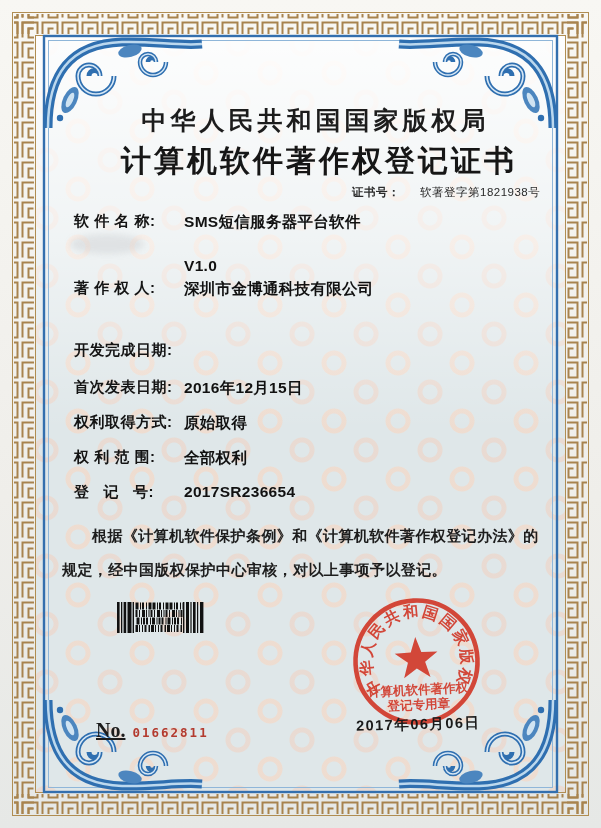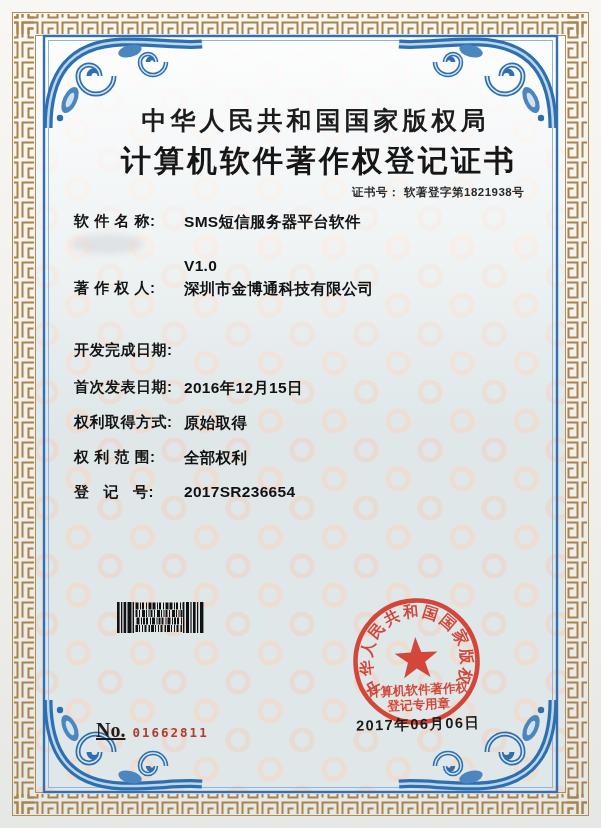--- a/index.html
+++ b/index.html
@@ -16,21 +16,21 @@
     background-position:0 0, 10px 8px, 42px 37px;}
   #outer-margin{position:absolute;inset:0;background:
     linear-gradient(180deg,#f8f7f3 0%, #efeeea 60%, #e6e8e6 100%);}
   .frame-layer{position:absolute;left:0;top:0;}
   .abs{position:absolute;}
   .title1{left:0;right:0;top:104px;text-align:center;padding-left:30px;
     font-size:25px;font-weight:800;letter-spacing:4px;color:#1c1c1c;}
   .title2{left:9px;right:0;top:141px;text-align:center;padding-left:28px;
     font-size:30px;font-weight:800;letter-spacing:3px;color:#161616;}
   .certno{left:352px;top:185px;font-size:11.5px;font-weight:700;color:#2a2a2a;letter-spacing:.5px;}
-  .certno .val{font-weight:700;margin-left:4px;}
+  .certno .val{font-weight:400;margin-left:20px;}
   .flabel{left:74px;font-size:15px;font-weight:700;color:#141414;letter-spacing:.5px;white-space:pre;}
   .fvalue{left:184px;font-size:15.5px;font-weight:700;color:#111;letter-spacing:.3px;white-space:pre;}
   .stmt{font-size:15px;font-weight:600;color:#1d1d1d;letter-spacing:.4px;white-space:pre;}
   .smudge{left:70px;top:234px;width:74px;height:20px;border-radius:50%;
     background:rgba(125,130,135,.14);filter:blur(3px);}
   .issue-date{left:356px;top:715px;font-size:14.5px;font-weight:800;color:#1a1a1a;
     letter-spacing:1.5px;z-index:6;transform:rotate(-1.5deg);}
   .serial{left:96px;top:719px;z-index:6;}
   .serial .pfx{font-family:"Liberation Serif",serif;font-weight:700;font-size:20px;color:#1c1c1c;text-decoration:underline;}
   .serial .num{font-family:"DejaVu Sans Mono",monospace;font-size:12.5px;color:#b33a2e;
@@ -108,20 +108,22 @@
 
   <div class="abs flabel" style="top:413px">权利取得方式:</div>
   <div class="abs fvalue" style="top:413px">原始取得</div>
 
   <div class="abs flabel" style="top:448px">权 利 范 围:</div>
   <div class="abs fvalue" style="top:448px">全部权利</div>
 
   <div class="abs flabel" style="top:483px">登   记   号:</div>
   <div class="abs fvalue" style="top:483px">2017SR236654</div>
 
+  <div class="abs stmt" style="left:92px;top:527px">根据《计算机软件保护条例》和《计算机软件著作权登记办法》的</div>
+  <div class="abs stmt" style="left:62px;top:561px">规定，经中国版权保护中心审核，对以上事项予以登记。</div>
 
   <svg class="abs" id="barcode" width="87" height="31" viewBox="0 0 87 31">
     <g fill="#111">
       <rect x="0" y="0" width="2.6" height="31"></rect>
         <rect x="4" y="0" width="1.3" height="31"></rect>
       <rect x="6.6" y="0" width="2.6" height="31"></rect>
         <rect x="10.5" y="0" width="4" height="31"></rect>
       <rect x="15.6" y="0" width="1.4" height="31"></rect>
       <rect x="66" y="0" width="1.4" height="31"></rect>
         <rect x="69" y="0" width="3" height="31"></rect>

